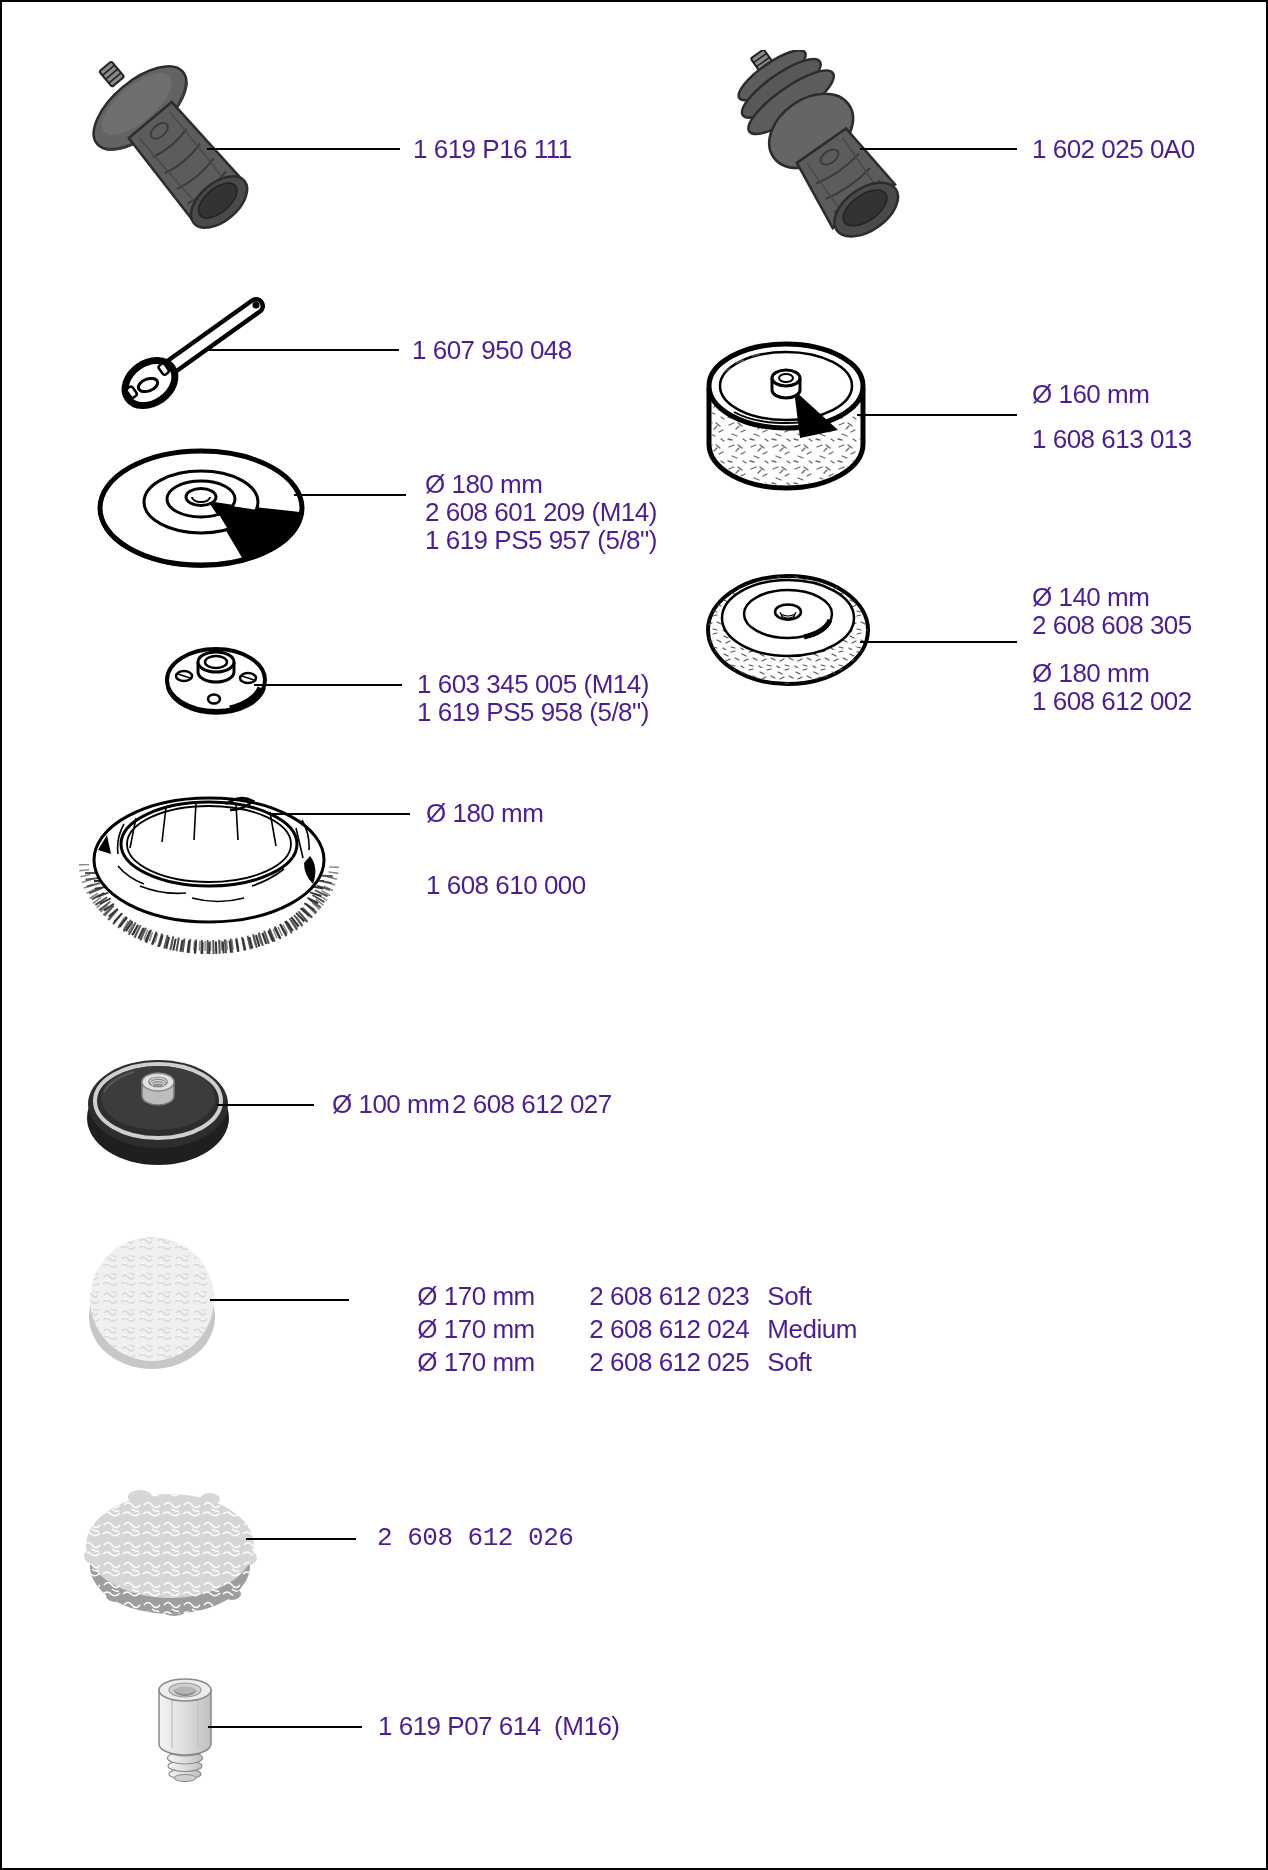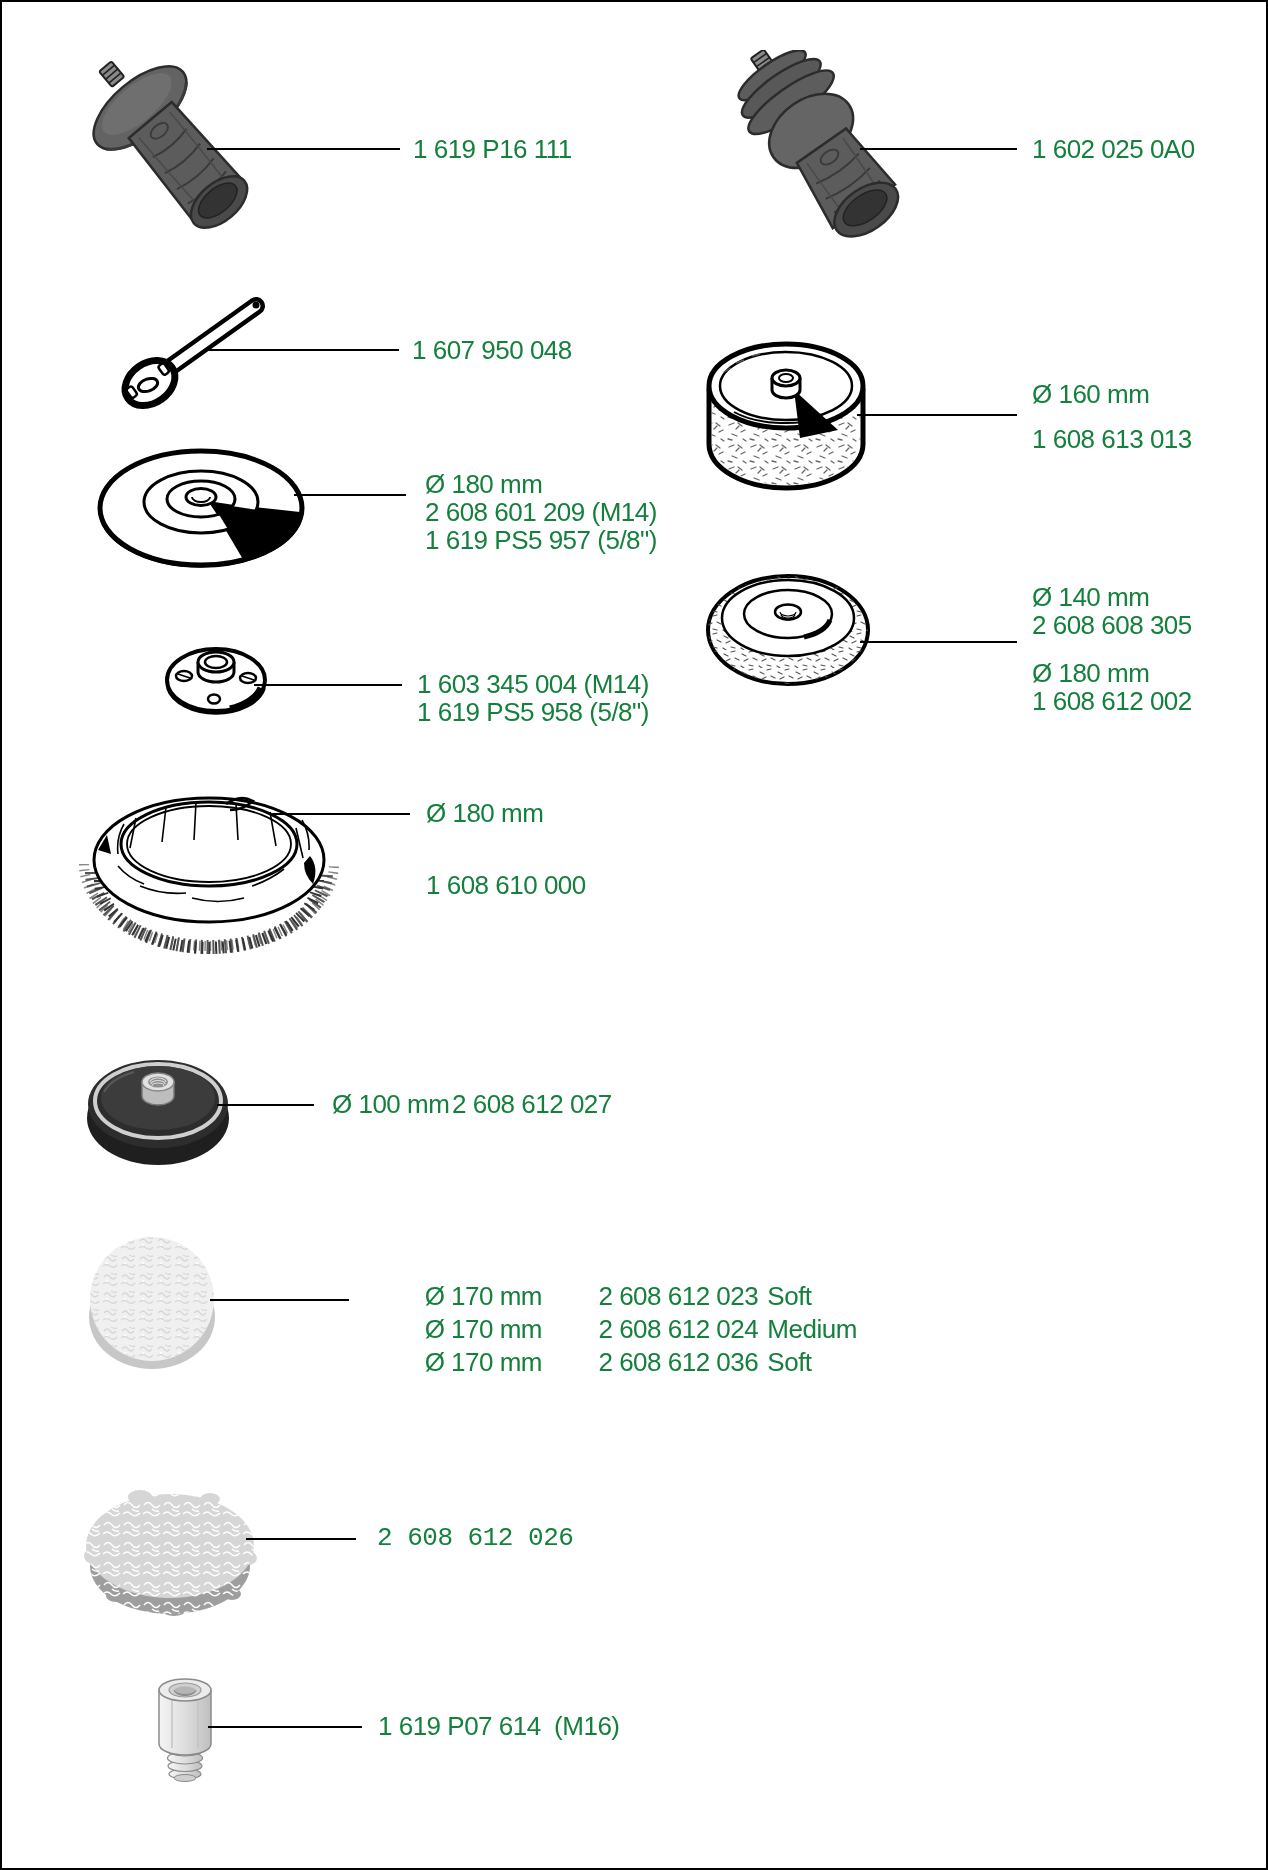--- a/index.html
+++ b/index.html
@@ -6,21 +6,21 @@
   .page {
     position:relative; width:1268px; height:1870px;
     background:#ffffff; border:2px solid #000; box-sizing:border-box;
     font-family:"Liberation Sans", sans-serif; color:#111;
     overflow:hidden;
   }
   .illus { position:absolute; }
   .leader { position:absolute; height:0; border-top:2px solid #000; }
   .label {
     position:absolute; font-size:26px; line-height:28px;
-    letter-spacing:-0.5px; white-space:pre; color:#15803d;text-align:center;
+    letter-spacing:-0.5px; white-space:pre; color:#4c1d95;
   }
   .c1 { display:inline-block; width:132px; }
   .c2 { display:inline-block; width:178px;margin-left:40px; }
 </style>
 </head>
 <body>
 
 <div class="page">
 
   <div>
@@ -153,21 +153,21 @@
       <path d="M38,24 L38,34 A18 10 0 0 0 74,34 L74,24" fill="#fff" stroke="#000" stroke-width="3"></path>
       <ellipse cx="56" cy="24" rx="18" ry="10" fill="#fff" stroke="#000" stroke-width="3"></ellipse>
       <ellipse cx="56" cy="24" rx="11" ry="6" fill="#fff" stroke="#000" stroke-width="2.5"></ellipse>
       <ellipse cx="24" cy="38" rx="8" ry="5" fill="#fff" stroke="#000" stroke-width="2.5"></ellipse>
       <line x1="18" y1="36" x2="30" y2="40" stroke="#000" stroke-width="1.5"></line>
       <ellipse cx="88" cy="40" rx="8" ry="5" fill="#fff" stroke="#000" stroke-width="2.5"></ellipse>
       <line x1="82" y1="38" x2="94" y2="42" stroke="#000" stroke-width="1.5"></line>
       <ellipse cx="54" cy="61" rx="6" ry="4.5" fill="#fff" stroke="#000" stroke-width="2.5"></ellipse>
     </svg>
     <div class="leader" style="left:252px; top:682px; width:148px;"></div>
-    <div class="label" style="left:415px; top:668px;">1 603 345 004 (M14)</div>
+    <div class="label" style="left:415px; top:668px;">1 603 345 005 (M14)</div>
     <div class="label" style="left:415px; top:696px;">1 619 PS5 958 (5/8")</div>
   </div>
 
   <div>
     <svg class="illus" style="left:72px; top:752px;" width="270" height="220" viewBox="0 0 270 220" aria-hidden="true">
       <path d="M10,110 A125 82 0 0 0 260,110" stroke="#888" stroke-width="10" fill="none" stroke-dasharray="1.5 4"></path>
       <path d="M18,118 A117 75 0 0 0 252,118" stroke="#555" stroke-width="14" fill="none" stroke-dasharray="2 4"></path>
       <path d="M26,126 A109 68 0 0 0 244,126" stroke="#333" stroke-width="12" fill="none" stroke-dasharray="2 5"></path>
       <ellipse cx="135" cy="106" rx="115" ry="62" fill="#fff" stroke="#000" stroke-width="3"></ellipse>
       <path d="M24,96 l9,-15 l4,19 z" fill="#000"></path>
@@ -214,21 +214,21 @@
       <circle cx="68" cy="64" r="62" fill="url(#foam)"></circle>
     </svg>
     <div class="leader" style="left:208px; top:1297px; width:139px;"></div>
     <div class="label" style="left:375px; top:1252px;">
       <span class="c1">Ø 170 mm</span><span class="c2">2 608 612 023</span><span>Soft</span>
     </div>
     <div class="label" style="left:375px; top:1285px;">
       <span class="c1">Ø 170 mm</span><span class="c2">2 608 612 024</span><span>Medium</span>
     </div>
     <div class="label" style="left:375px; top:1318px;">
-      <span class="c1">Ø 170 mm</span><span class="c2">2 608 612 036</span><span>Soft</span>
+      <span class="c1">Ø 170 mm</span><span class="c2">2 608 612 025</span><span>Soft</span>
     </div>
   </div>
 
   <div>
     <svg class="illus" style="left:80px; top:1478px;" width="180" height="148" viewBox="0 0 180 148" aria-hidden="true">
       <defs>
         <pattern id="wool" width="20" height="20" patternUnits="userSpaceOnUse">
           <path d="M2,5 q4,-5 8,0 q4,5 8,0 M1,14 q4,-4 8,0 q4,4 9,-1 M10,9 q3,3 7,2" stroke="#ffffff" fill="none" stroke-width="1.5"></path>
         </pattern>
       </defs>

